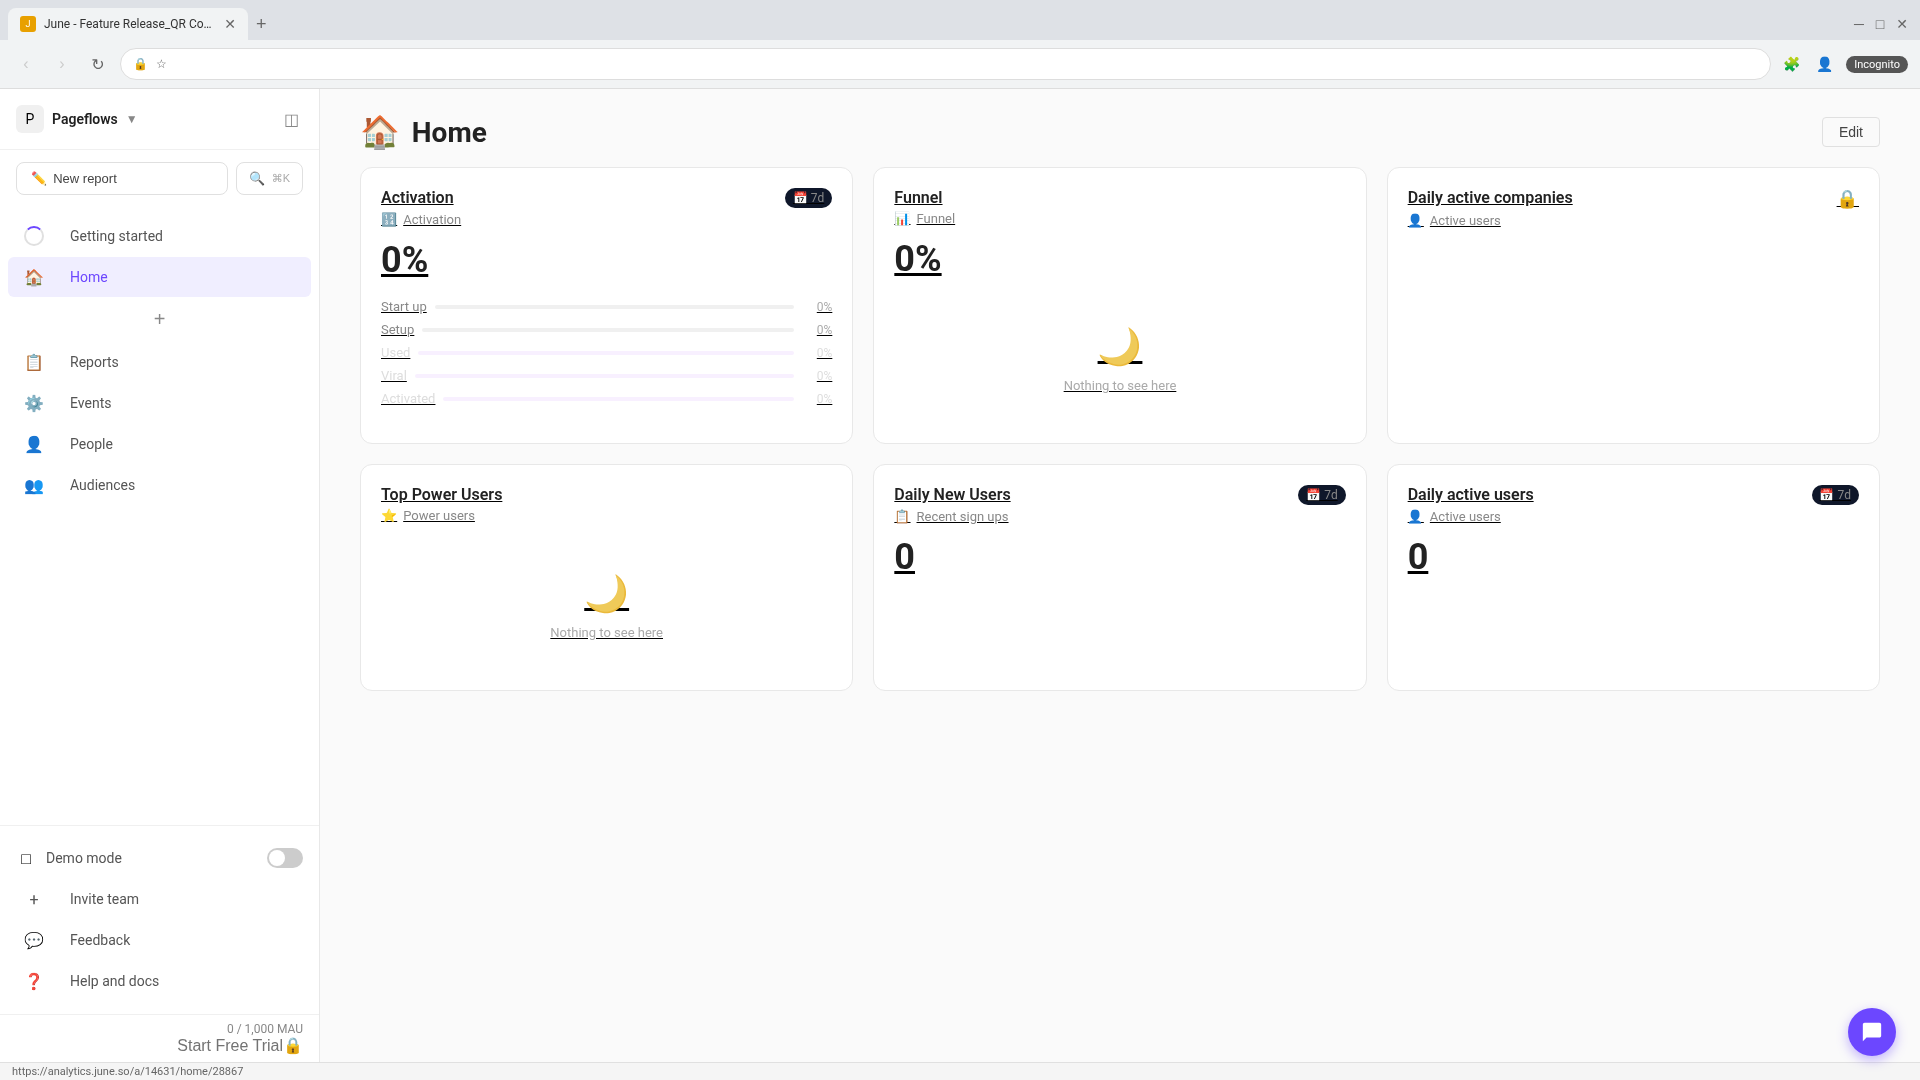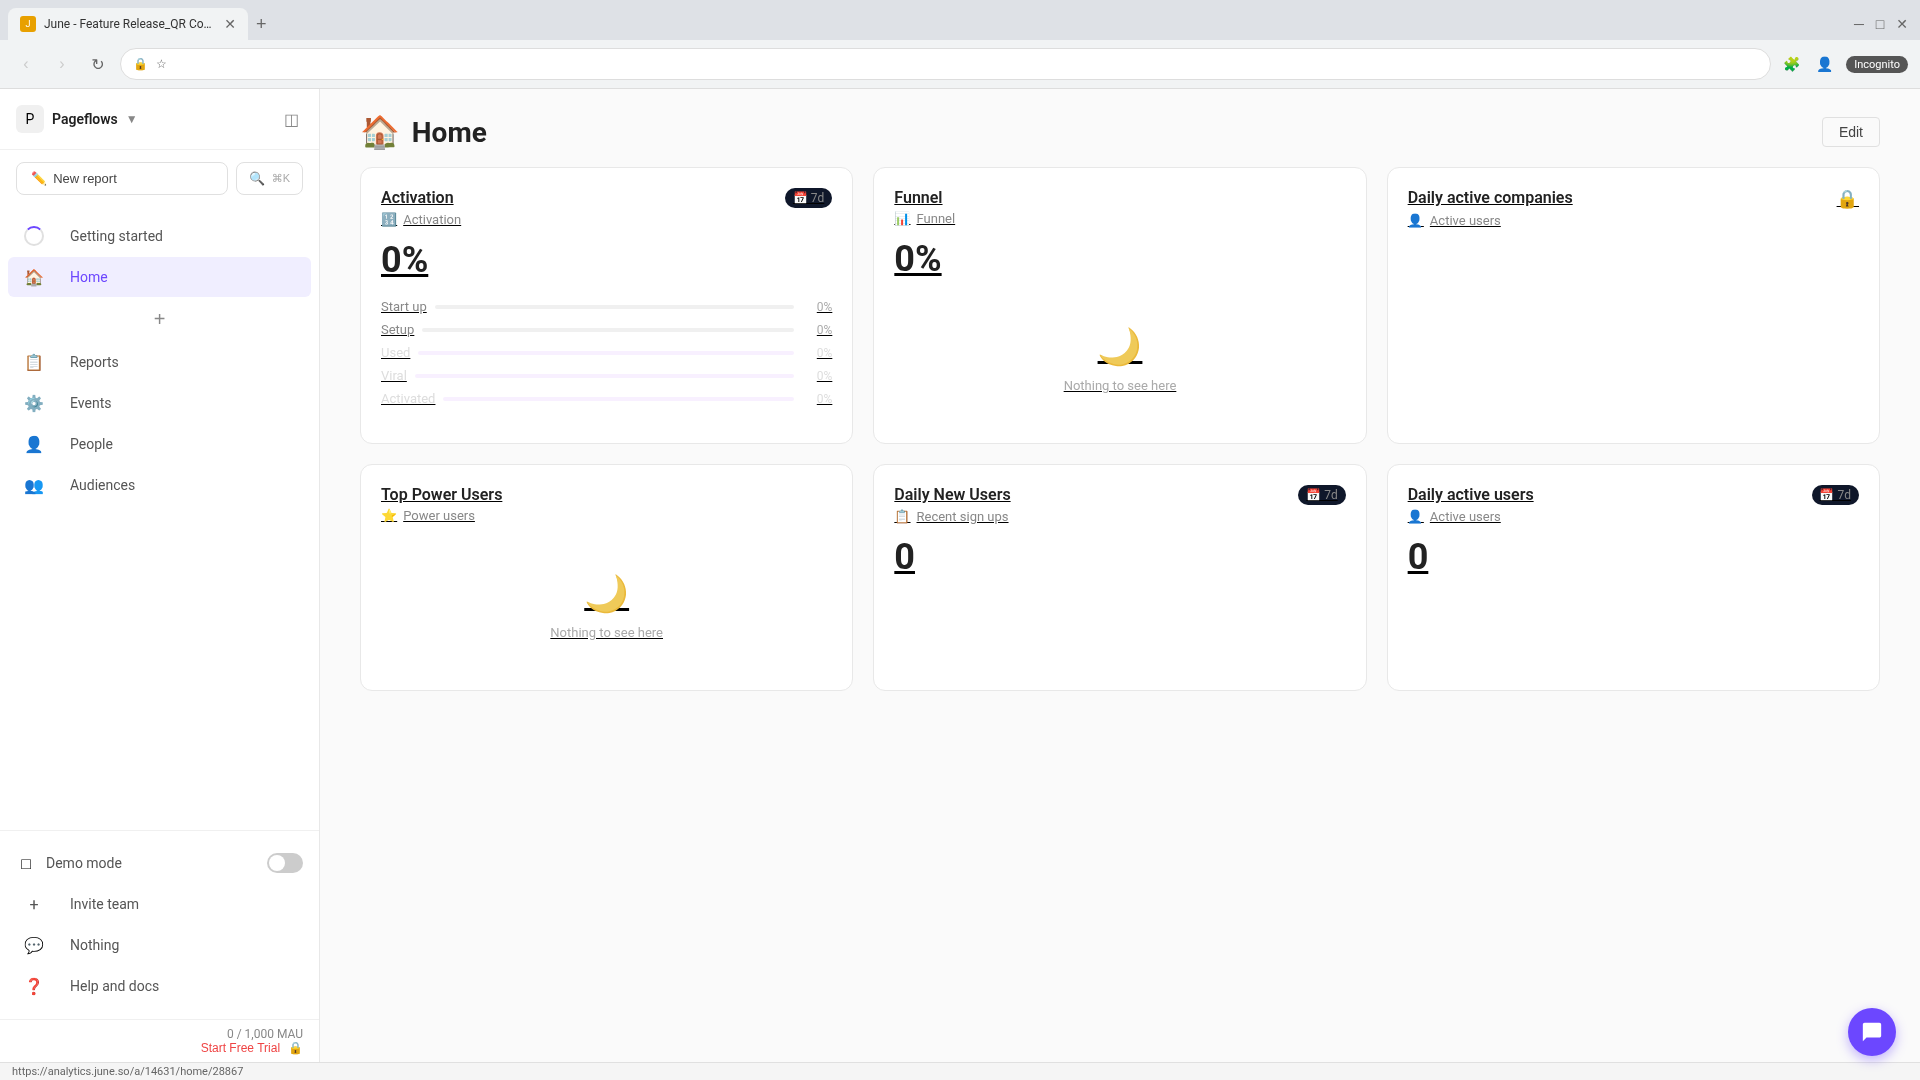--- a/index.html
+++ b/index.html
@@ -55,21 +55,21 @@
     .sidebar-bottom { border-top: 1px solid #f0f0f0; padding: 12px 0; }
     .toggle-item { display: flex; align-items: center; justify-content: space-between; padding: 10px 16px; }
     .toggle-item-left { display: flex; align-items: center; gap: 10px; }
     .toggle { width: 36px; height: 20px; background: #ccc; border-radius: 10px; cursor: pointer; position: relative; transition: background 0.2s; }
     .toggle.off { background: #ccc; }
     .toggle::after { content: ''; position: absolute; width: 16px; height: 16px; background: white; border-radius: 50%; top: 2px; left: 2px; transition: left 0.2s; }
     .toggle.off::after { left: 2px; }
 
     .sidebar-footer { padding: 7px 16px; border-top: 1px solid #f0f0f0; display: flex; align-items: flex-end; justify-content: space-between; flex-direction: column; }
     .mau-info { font-size: 12px; color: #888; }
-    .start-trial-btn { display: flex; align-items: center; gap: 8px; background: none; border: none; cursor: pointer; color: #ef4444; font-size: 12px; font-weight: 500; }
+    .start-trial-btn { display: flex; align-items: center; gap: 0; background: none; border: none; cursor: pointer; color: #737373; font-size: 16px; font-weight: 500; }
 
     
     .main { flex: 1; overflow-y: auto; background: #fafafa; }
     .main-header { display: flex; align-items: center; justify-content: space-between; padding: 24px 40px 16px; }
     .page-title-section { display: flex; align-items: center; gap: 12px; }
     .page-icon { font-size: 32px; }
     .page-title { font-size: 28px; font-weight: 700; color: #222; }
     .edit-btn { background: none; border: 1px solid #e0e0e0; border-radius: 4px; padding: 6px 16px; cursor: pointer; font-size: 14px; color: #444; }
 
     .dashboard-grid { display: grid; grid-template-columns: 1fr 1fr 1fr; gap: 20px; padding: 0 40px 40px; }
@@ -202,21 +202,21 @@
         <div class="toggle off"></div>
       </div>
 
       <div class="nav-item">
         <div class="nav-item-icon">+</div>
         <span class="nav-item-label">Invite team</span>
       </div>
 
       <div class="nav-item">
         <div class="nav-item-icon">💬</div>
-        <span class="nav-item-label">Nothing</span>
+        <span class="nav-item-label">Feedback</span>
       </div>
 
       <div class="nav-item">
         <div class="nav-item-icon">❓</div>
         <span class="nav-item-label">Help and docs</span>
       </div>
     </div>
 
     <div class="sidebar-footer">
       <span class="mau-info">0 / 1,000 MAU</span>

